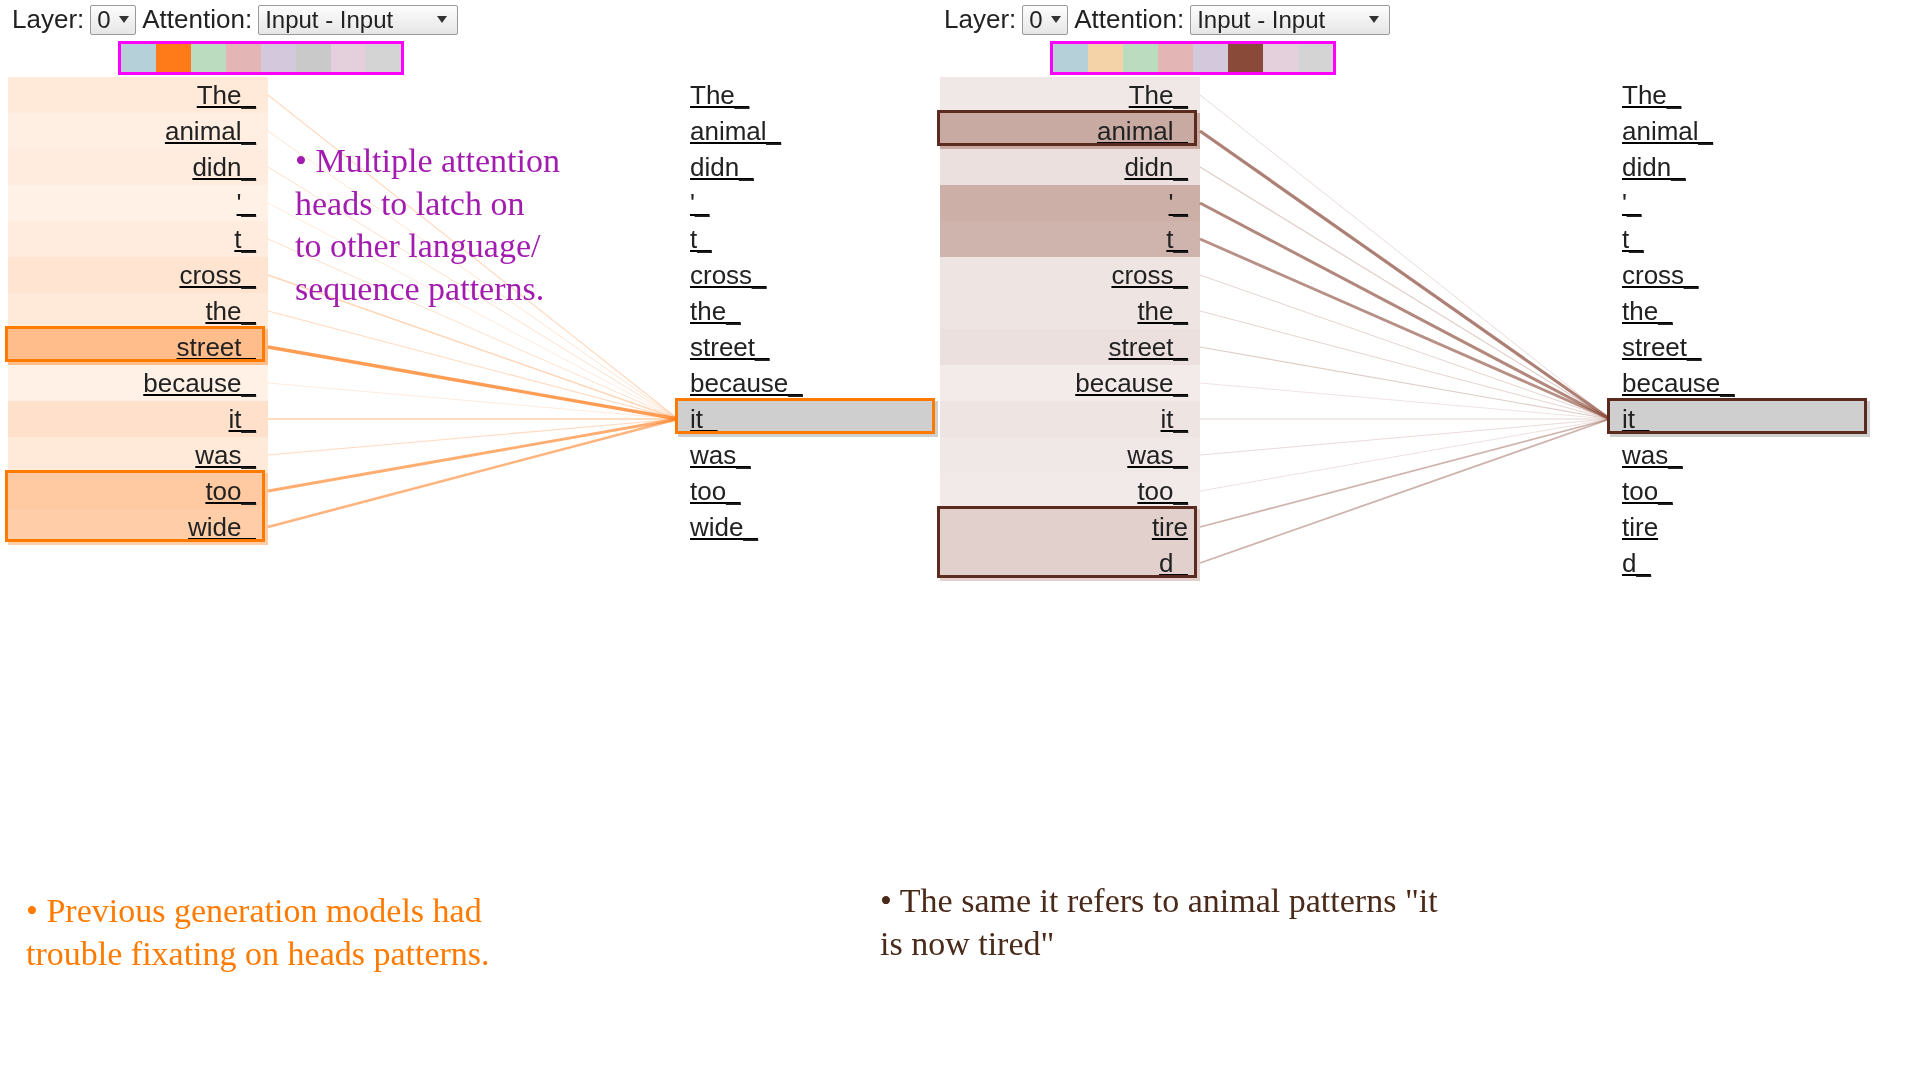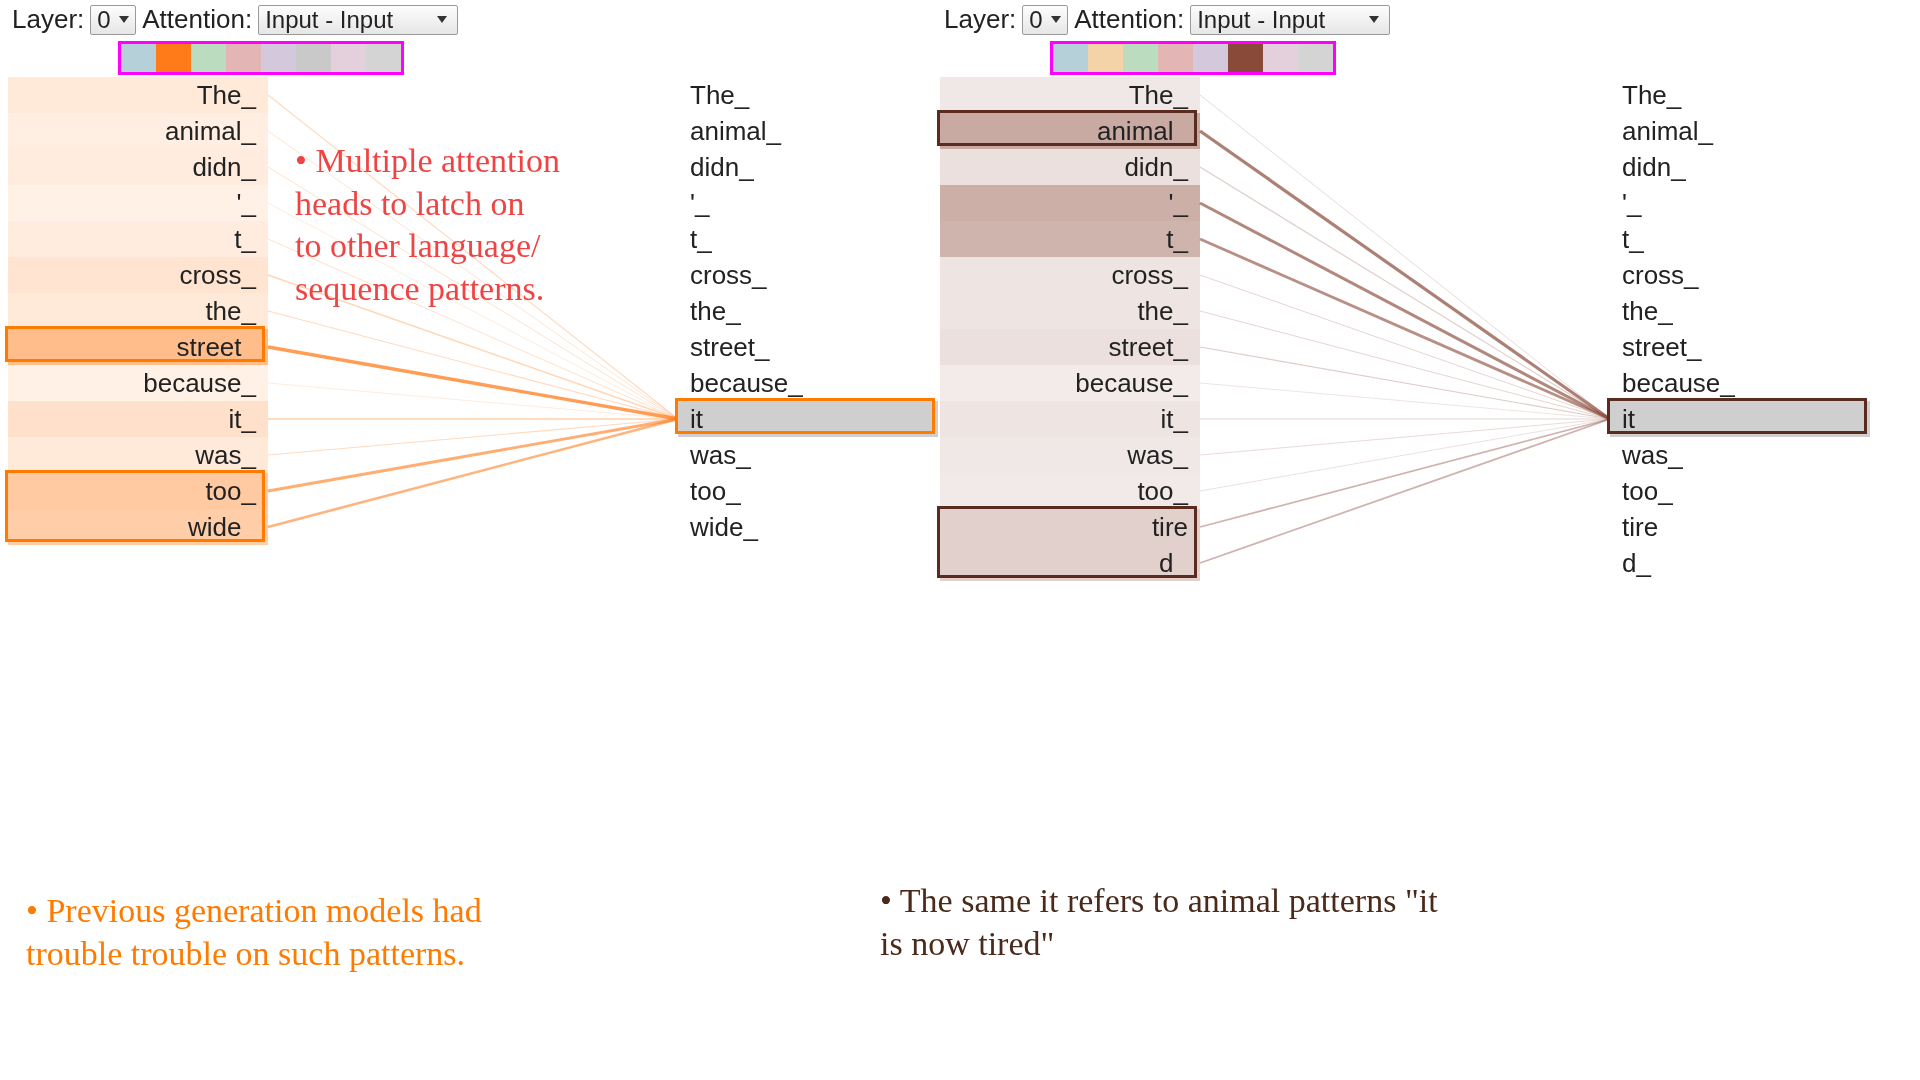--- a/index.html
+++ b/index.html
@@ -62,20 +62,21 @@
   .head-strip .swatch { flex:1; }
 
   
   .cols { position:relative; height: 560px; }
   .tok-col {
     position:absolute;
     top: 0;
     width: 260px;
     display:flex;
     flex-direction:column;
+    text-decoration:underline;
   }
   .col-left  { left: 0; }
   .col-right { left: 670px; }
 
   .tok {
     height: 36px;
     line-height: 36px;
     text-align: right;
     padding-right: 12px;
     font-size: 26px;
@@ -96,21 +97,21 @@
   }
 
   
   .hand {
     position:absolute;
     font-family: "Comic Sans MS","Segoe Script","Bradley Hand",cursive;
     font-size: 34px;
     line-height: 1.25;
     white-space: pre-line;
   }
-  .hand-magenta { color: #ef4444; }
+  .hand-magenta { color: #a21caf; }
   .hand-orange  { color: #ff7b00; }
   .hand-brown   { color: #4a2a1a; }
 </style>
 </head>
 <body>
 
 <div class="panel panel-left">
   <div class="controls">
     <span>Layer:</span>
     <div class="select">
@@ -262,16 +263,16 @@
       </div>
   </div>
 </div>
 
 <div class="hand hand-magenta" style="left:295px; top:140px; width:420px;">• Multiple attention
 heads to latch on
 to other language/
 sequence patterns.</div>
 
 <div class="hand hand-orange" style="left:26px; top:890px; width:800px;">• Previous generation models had
-trouble trouble on such patterns.</div>
+trouble fixating on heads patterns.</div>
 
 <div class="hand hand-brown" style="left:880px; top:880px; width:830px;">• The same it refers to animal patterns "it
 is now tired"</div>
 
 </body></html>

